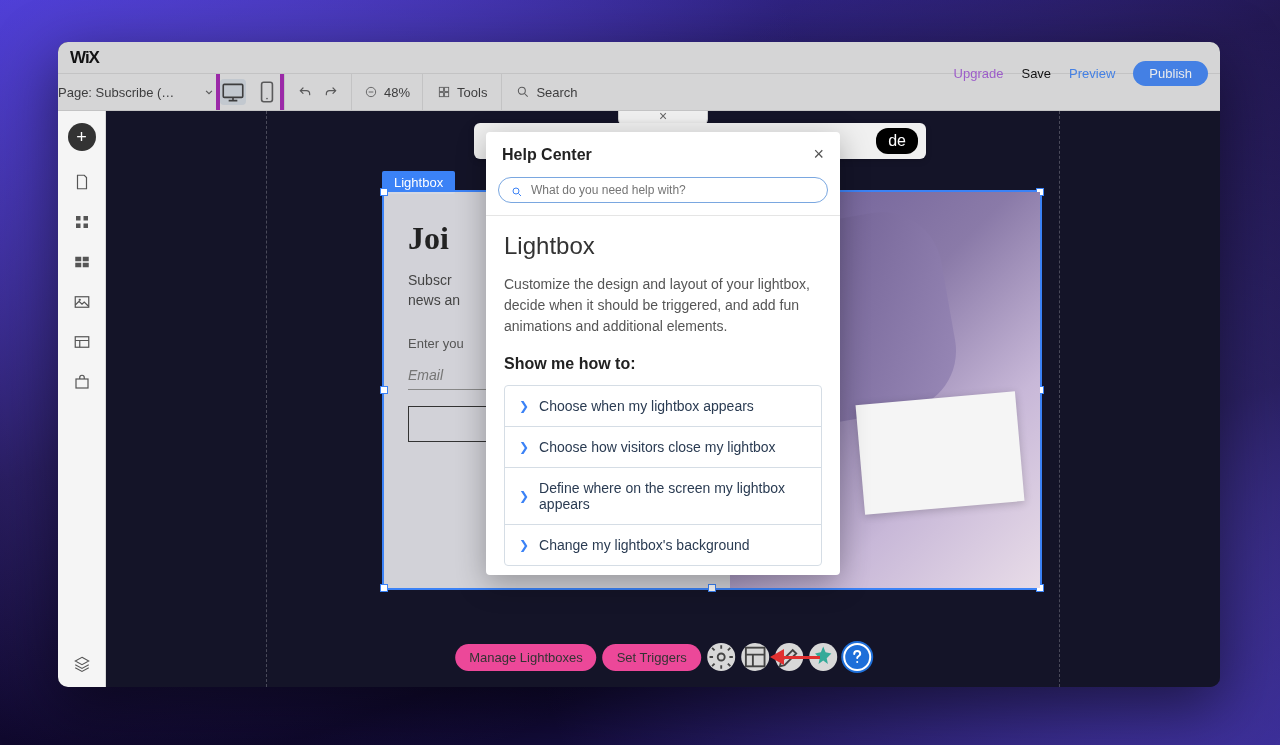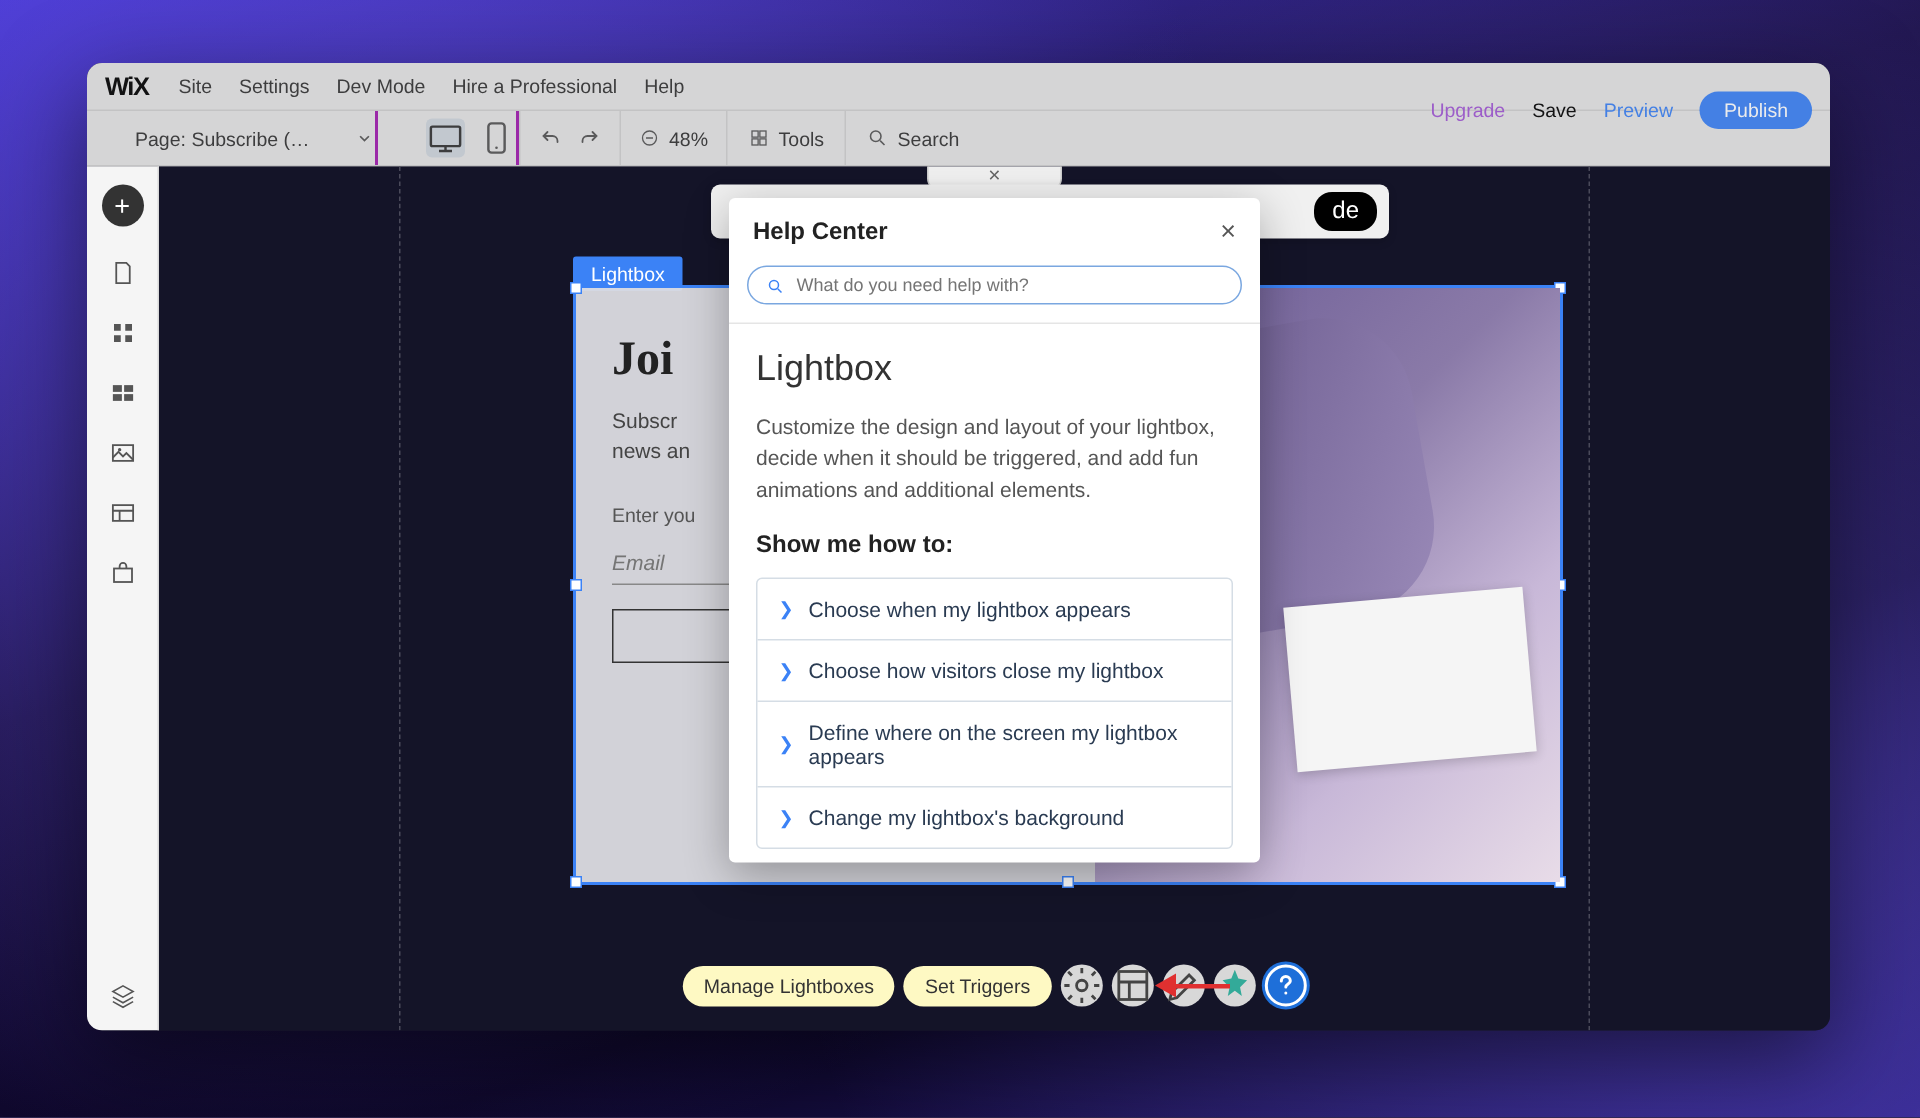--- a/index.html
+++ b/index.html
@@ -37,21 +37,21 @@
 .menu { display: flex; gap: 18px; font-size: 13px; color: #333; margin-left: 8px; }
 .menu span { cursor: pointer; }
 .top-right { margin-left: auto; display: flex; align-items: center; gap: 18px; padding-right: 12px; font-size: 13px; margin-top: 32px; }
 .top-right .upgrade { color: #a359d6; }
 .top-right .preview { color: #3b82f6; }
 .publish-btn { background: #3b82f6; color: #fff; padding: 5px 16px; border-radius: 14px; font-size: 13px; cursor: pointer; }
 .toolbar {
   height: 37px; background: #e6e6e6; display: flex; align-items: center;
   border-bottom: 1px solid #d0d0d0; font-size: 13px; color: #333;
 }
-.toolbar-section { display: flex; align-items: center; height: 100%; padding: 0 0; border-right: 2px solid #a21caf; margin-left: 32px; }
+.toolbar-section { display: flex; align-items: center; height: 100%; padding: 0 0; border-right: 4px solid #a21caf; }
 .page-selector { width: 162px; justify-content: space-between; }
 .device-toggle { gap: 8px; }
 .device-btn { width: 26px; height: 26px; display: flex; align-items: center; justify-content: center; border-radius: 4px; }
 .device-btn.active { background: #cfd6dd; }
 .url-bar { flex: 1; padding: 0 12px; }
 .url-pill { background: #dcdcdc; border-radius: 16px; padding: 6px 14px; font-size: 12px; color: #555; display: flex; align-items: center; gap: 6px; width: 100%; max-width: 560px; }
 .connect { color: #3b82f6; }
 .toolbar-icons { display: flex; align-items: center; gap: 10px; padding: 0 12px; border-left: 1px solid #d0d0d0; height: 100%; }
 .zoom { border-left: 1px solid #d0d0d0; padding: 0 12px; display: flex; align-items: center; gap: 6px; height: 100%; }
 .tools-btn { border-left: 1px solid #d0d0d0; padding: 0 14px; display: flex; align-items: center; gap: 6px; height: 100%; }
@@ -96,21 +96,21 @@
 .lb-label { font-size: 13px; color: #555; margin-top: 26px; }
 .lb-input { border: none; border-bottom: 1px solid #888; background: transparent; padding: 6px 0; font-style: italic; color: #666; width: 200px; margin-top: 10px; font-size: 14px; }
 .lb-btn { width: 200px; height: 36px; border: 1px solid #333; background: transparent; margin-top: 16px; }
 .lb-image { position: absolute; right: 0; top: 0; width: 310px; height: 100%; background: linear-gradient(135deg, #6b5b95 0%, #8a7aa8 40%, #c8b8d8 70%, #e8dce8 100%); overflow: hidden; }
 .sleeve { position: absolute; left: -20px; top: 30px; width: 240px; height: 200px; background: linear-gradient(120deg, #5a4a80, #9a8ab8); border-radius: 20px 60px 60px 20px; transform: rotate(-10deg); }
 .paper { position: absolute; right: 20px; bottom: 80px; width: 160px; height: 110px; background: #f5f5f5; transform: rotate(-5deg); box-shadow: 0 2px 8px rgba(0,0,0,0.2); }
 .action-bar {
   position: absolute; left: 50%; transform: translateX(-50%); bottom: 16px;
   display: flex; align-items: center; gap: 6px;
 }
-.ab-pill { background: #fef9c3; padding: 6px 14px; border-radius: 16px; font-size: 13px; color: #333; cursor: pointer; }
+.ab-pill { background: #ec4899; padding: 6px 14px; border-radius: 16px; font-size: 13px; color: #333; cursor: pointer; }
 .ab-icon { width: 28px; height: 28px; border-radius: 50%; background: #d8d8d8; display: flex; align-items: center; justify-content: center; cursor: pointer; color: #444; }
 .ab-icon.help { background: #1e6fd9; color: #fff; border: 2px solid #fff; box-shadow: 0 0 0 2px #1e6fd9; }
 .arrow {
   position: absolute; left: 664px; bottom: 22px; width: 50px; height: 16px;
 }
 .arrow-line { position: absolute; left: 10px; top: 7px; width: 40px; height: 3px; background: #e03030; }
 .arrow-head { position: absolute; left: 0; top: 0; width: 0; height: 0; border-top: 8px solid transparent; border-bottom: 8px solid transparent; border-right: 14px solid #e03030; }
 .help-panel {
   position: absolute; left: 380px; top: 21px; width: 354px; height: 443px;
   background: #fff; border-radius: 4px; box-shadow: 0 8px 30px rgba(0,0,0,0.3);
@@ -138,27 +138,20 @@
 </head>
 <body>
 
 <div class="backdrop"></div>
 
 <div class="app-frame">
   <div class="overlay-dim"></div>
 
   <div class="topbar">
     <div class="logo">WiX</div>
-    <div class="menu">
-      <span>Site</span>
-      <span>Settings</span>
-      <span>Dev Mode</span>
-      <span>Hire a Professional</span>
-      <span>Help</span>
-    </div>
     <div class="top-right">
       <span class="upgrade">Upgrade</span>
       <span>Save</span>
       <span class="preview">Preview</span>
       <span class="publish-btn">Publish</span>
     </div>
   </div>
 
   <div class="toolbar">
     <div class="toolbar-section page-selector">

